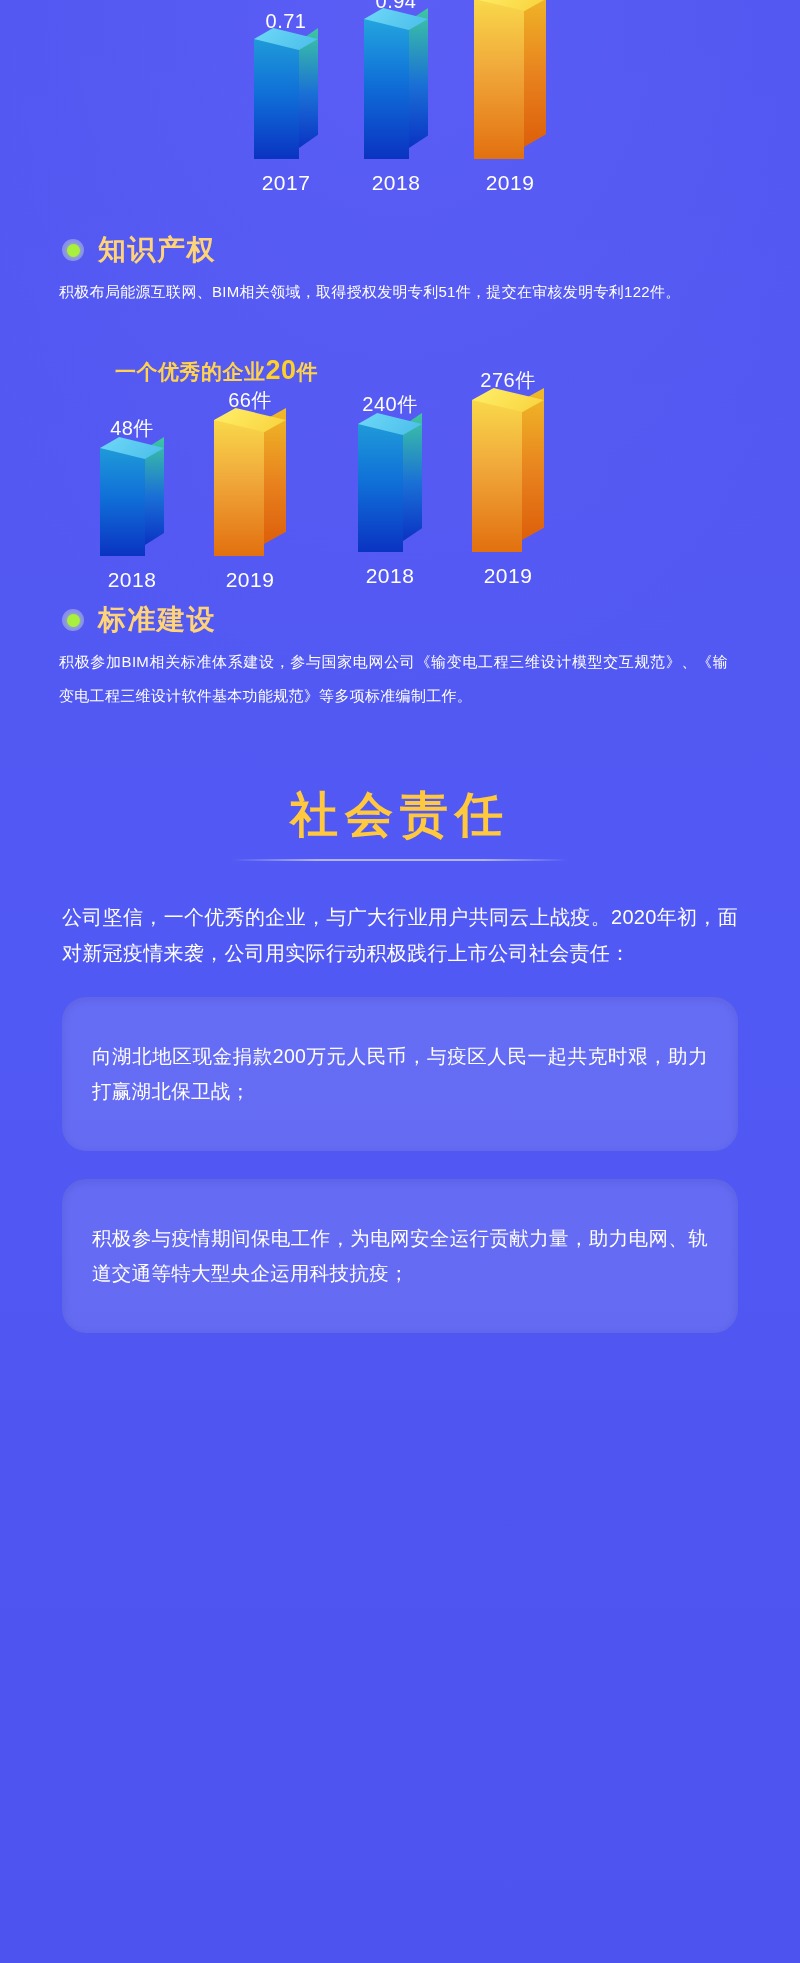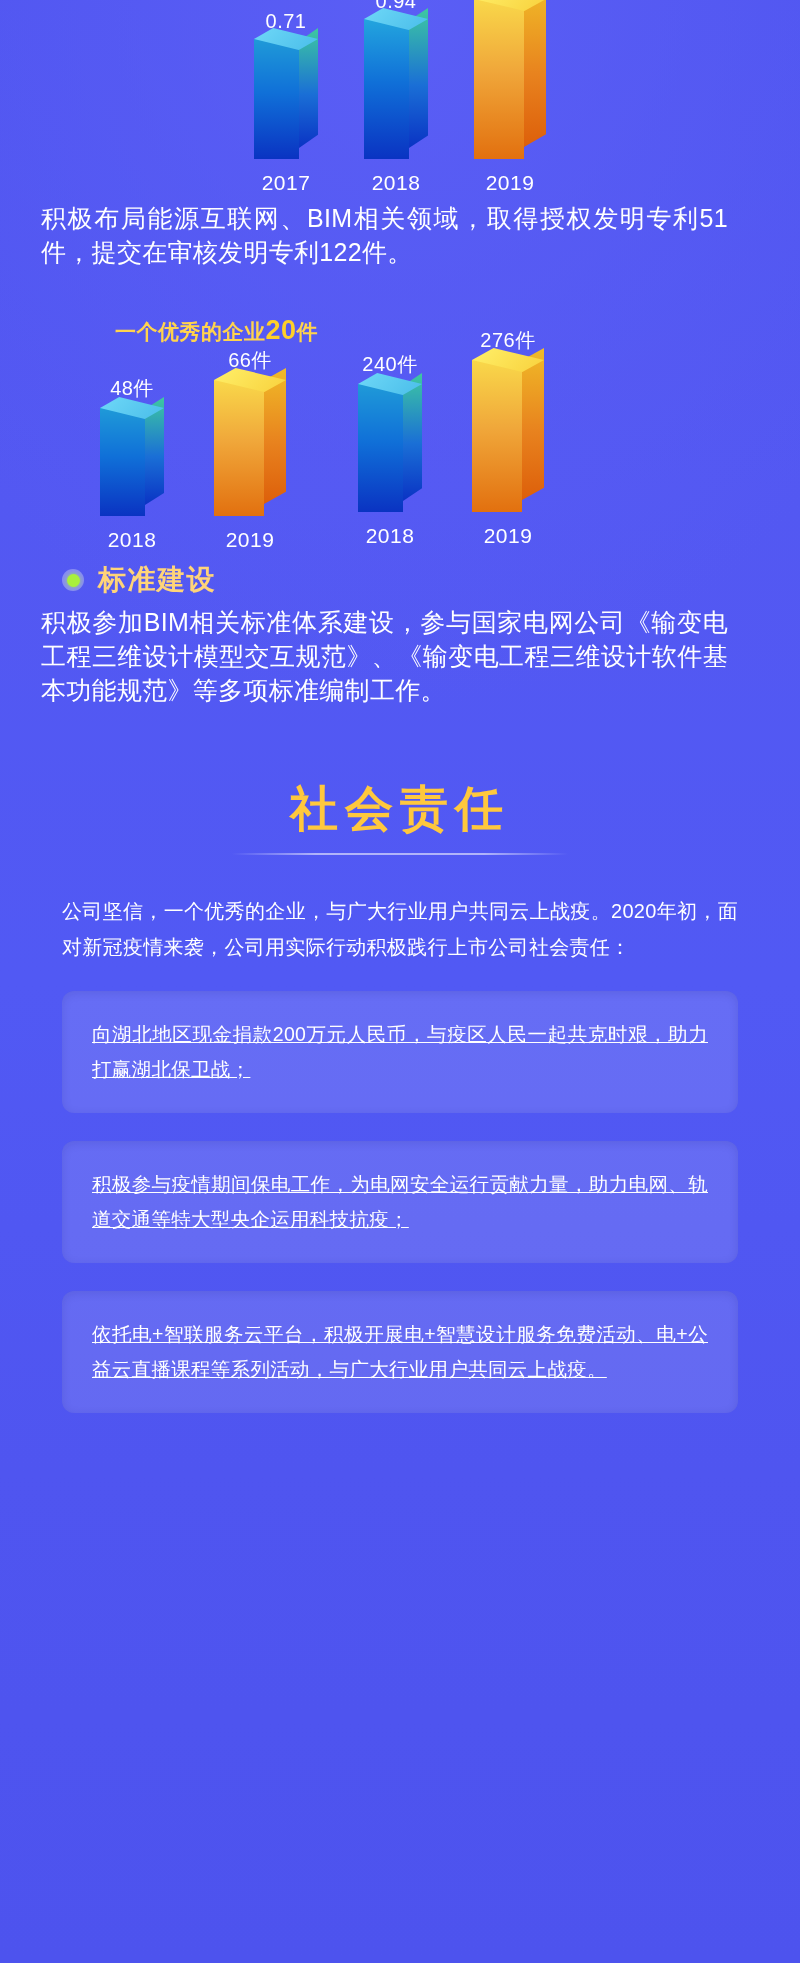--- a/index.html
+++ b/index.html
@@ -88,23 +88,23 @@
     box-shadow:0 0 5px rgba(169,240,60,.8);
   }
   .section-title{
     color:#ffd479;
     font-size:28px;
     font-weight:700;
     letter-spacing:1.5px;
   }
   .section-body{
     color:#ffffff;
-    font-size:25px;
+    font-size:15px;
     line-height:34px;
-    padding:6px 72px 0 41px;
+    padding:6px 72px 0 59px;
     letter-spacing:.3px;
     text-align:justify;
   }
   .caption{
     position:absolute;
     color:#ffd34d;
     font-size:21px;
     font-weight:700;
     white-space:nowrap;
     letter-spacing:.5px;
@@ -145,30 +145,29 @@
     letter-spacing:.3px;
     text-align:justify;
   }
 
   
   .cards{
     padding:26px 62px 60px 62px;
   }
   .card{
     background:rgba(255,255,255,.12);
-    border-radius:12px;
-    padding:26px 30px;
+    border-radius:24px;
+    padding:42px 30px;
     margin-bottom:28px;
     color:#ffffff;
     font-size:19.5px;
     line-height:35px;
     letter-spacing:.3px;
     box-shadow:0 2px 10px rgba(20,20,90,.12) inset;
     text-align:justify;
-    text-decoration:underline;
   }
 </style>
 </head>
 <body>
 
 <div class="page">
 
   <div class="chart" style="height:195px;padding-top:0;">
     <div class="bargroup" style="gap:46px;">
 
@@ -198,20 +197,26 @@
           <div class="top" style="left:0;top:-12px;width:72px;height:24px;background:linear-gradient(135deg,#fff06a 0%,#f8d13c 100%);clip-path:polygon(0% 50%,30% 0%,100% 50%,70% 100%);"></div>
           <div class="side" style="left:50px;top:-12px;width:22px;height:160px;background:linear-gradient(180deg,#f0bb28 0%,#e8821e 55%,#dd5f0a 100%);clip-path:polygon(0% 8%,100% 0%,100% 92%,0% 100%);"></div>
           <div class="front" style="width:50px;height:160px;background:linear-gradient(180deg,#f9d84a 0%,#f0a73a 45%,#e2700f 100%);"></div>
         </div>
         <div class="barlabel">2019</div>
       </div>
 
     </div>
   </div>
 
+  <div class="section-head" style="margin-top:36px;">
+    <span class="dot-outer">
+        <span class="dot-inner"></span>
+      </span>
+    <span class="section-title">知识产权</span>
+  </div>
   <div class="section-body">积极布局能源互联网、BIM相关领域，取得授权发明专利51件，提交在审核发明专利122件。</div>
 
   <div style="position:relative;margin-top:18px;height:260px;">
 
 
     <div class="caption" style="left:115px;top:28px;">
       <span>一个优秀的企业</span><b>20</b><span>件</span>
     </div>
 
     <div class="bargroup" style="position:absolute;left:100px;top:60px;gap:50px;align-items:flex-end;">
@@ -268,16 +273,15 @@
 
   <div class="big-title-wrap">
     <div class="big-title">社会责任</div>
   </div>
 
   <div class="intro">公司坚信，一个优秀的企业，与广大行业用户共同云上战疫。2020年初，面对新冠疫情来袭，公司用实际行动积极践行上市公司社会责任：</div>
 
   <div class="cards">
     <div class="card">向湖北地区现金捐款200万元人民币，与疫区人民一起共克时艰，助力打赢湖北保卫战；</div>
     <div class="card">积极参与疫情期间保电工作，为电网安全运行贡献力量，助力电网、轨道交通等特大型央企运用科技抗疫；</div>
-    <div class="card">依托电+智联服务云平台，积极开展电+智慧设计服务免费活动、电+公益云直播课程等系列活动，与广大行业用户共同云上战疫。</div>
   </div>
 
 </div>
 
 </body></html>

